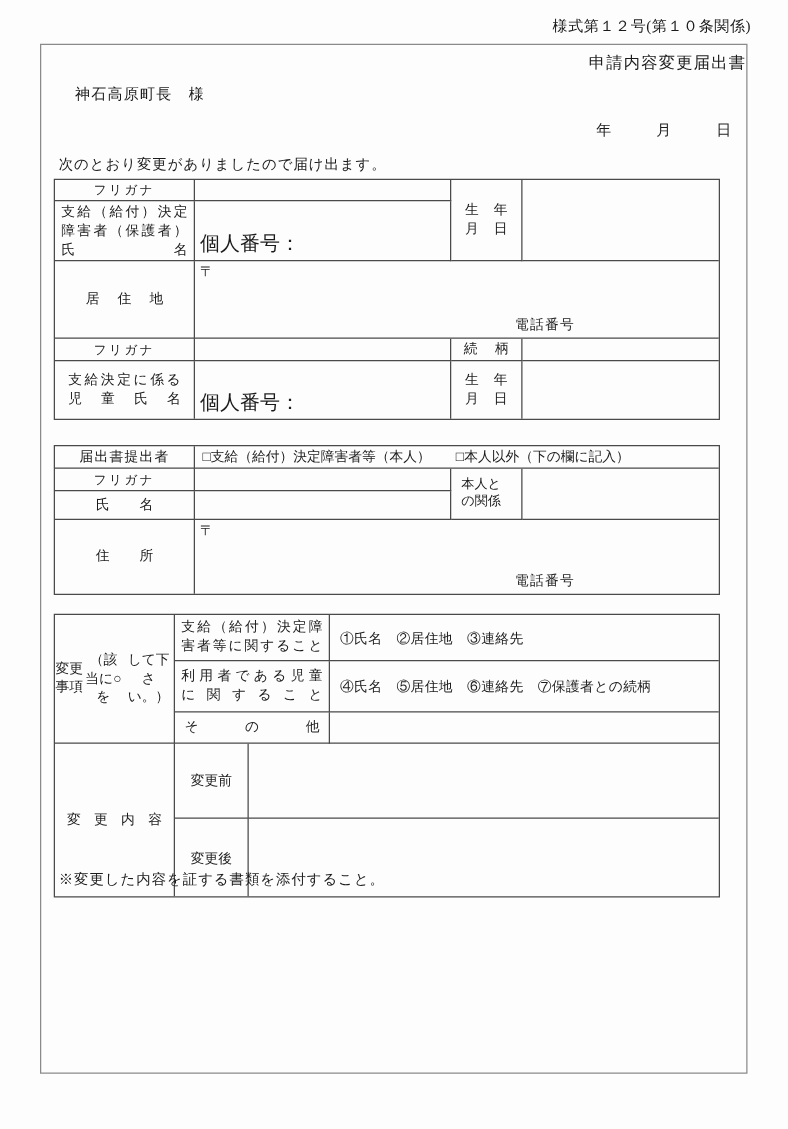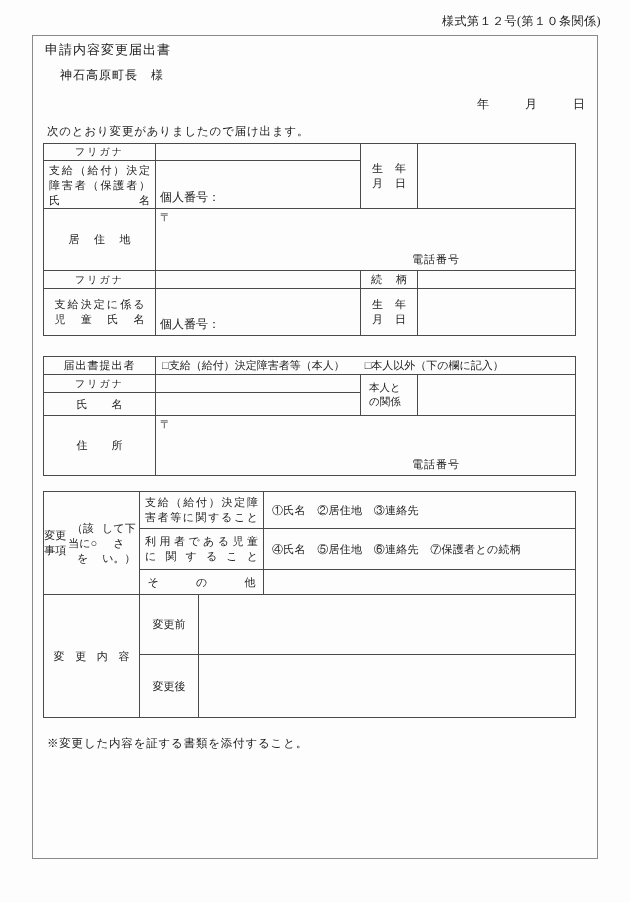--- a/index.html
+++ b/index.html
@@ -5,25 +5,25 @@
   * { margin:0; padding:0; box-sizing:border-box; }
   html,body { width:630px; height:903px; background:#fdfdfd; overflow:hidden;
     font-family:"Liberation Serif","DejaVu Serif",serif; color:#1b1b1b; }
   .abs { position:absolute; }
 
   .form-code { top:13px; right:29px; font-size:12px; letter-spacing:0.5px; }
 
   .page { left:32px; top:35px; width:566px; height:824px;
     border:1px solid #8a8a8a; background:#fdfdfd; position:absolute; }
 
-  .title { top:5px; left:12px; width:100%; text-align:left; font-size:13px; letter-spacing:1px; }
+  .title { top:5px; left:0; width:100%; text-align:right; font-size:13px; letter-spacing:1px; }
   .addressee { top:31px; left:27px; font-size:12px; letter-spacing:1px; }
   .dateline { top:60px; right:12px; display:flex; gap:36px; font-size:12px; }
   .intro { top:88px; left:14px; font-size:11.5px; letter-spacing:0.8px; }
-  .footnote { top:700px; left:14px; font-size:11.5px; letter-spacing:0.8px; }
+  .footnote { top:660px; left:14px; font-size:11.5px; letter-spacing:0.8px; }
 
   .tbl { position:absolute; left:10px; width:533px; border:1px solid #4a4a4a; background:#fdfdfd; }
   .grid { display:grid; }
   .t1 { top:107px; height:193px; grid-template-columns:112px 205px 57px 1fr;
         grid-template-rows:17px 48px 62px 18px 1fr; }
   .t2 { top:320px; height:120px; grid-template-columns:112px 205px 57px 1fr;
         grid-template-rows:18px 18px 23px 1fr; }
   .t3 { top:455px; height:227px; display:flex; flex-direction:column; }
   .t3top { height:103px; grid-template-columns:96px 124px 1fr; grid-template-rows:37px 41px 1fr; }
   .t3bot { flex:1; grid-template-columns:96px 59px 1fr; grid-template-rows:60px 1fr; }
@@ -34,21 +34,21 @@
   .nbb { border-bottom:none; }
   .ctr { display:flex; align-items:center; justify-content:center; text-align:center; }
   .small { font-size:10px; letter-spacing:2px; }
 
   .jl { text-align:justify; text-align-last:justify; line-height:15px; }
   .jbox { margin:10px auto; }
   .lines { padding:2px 5px 0 5px; }
   .lines div { line-height:15px; }
 
   .bottom-label { display:flex; flex-direction:column; justify-content:flex-end;
-                  padding:0 4px 2px 4px; font-size:12px; }
+                  padding:0 4px 2px 4px; font-size:16px; }
   .postal { position:absolute; top:1px; left:4px; font-size:11px; }
   .phone { position:absolute; bottom:3px; left:256px; font-size:11px; letter-spacing:1px; }
 
   .chk { display:flex; align-items:center; padding-left:6px; gap:20px; font-size:11px; }
   .opts { display:flex; align-items:center; padding-left:8px; font-size:11px; letter-spacing:0.3px; }
   .two-line { font-size:10.5px; line-height:14px; padding-left:8px;
               display:flex; flex-direction:column; justify-content:center; }
   .clines { display:flex; flex-direction:row; justify-content:center; align-items:center;
             text-align:center; line-height:15px; }
 </style>

